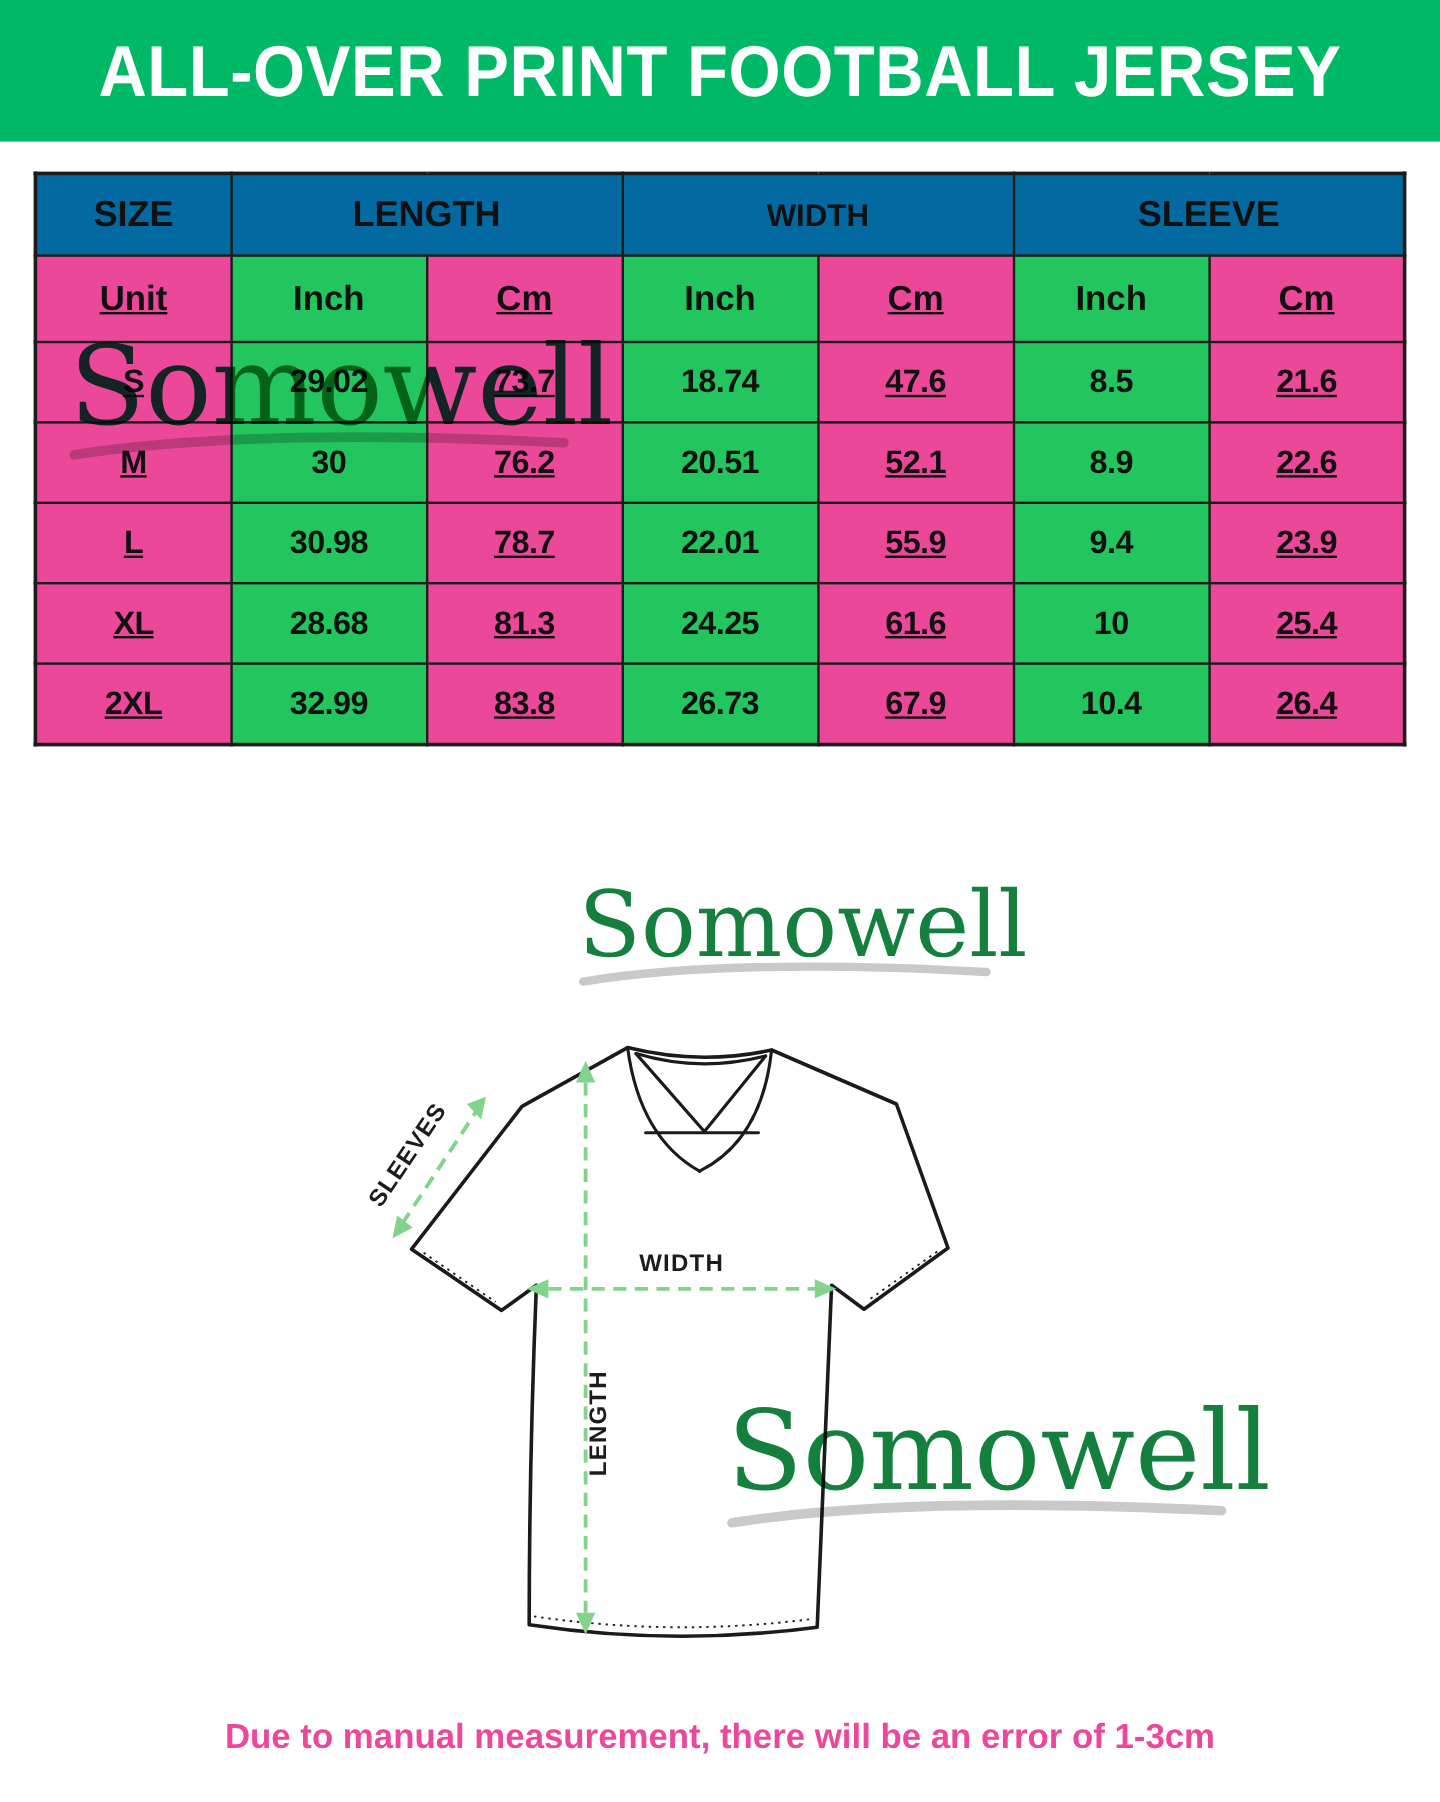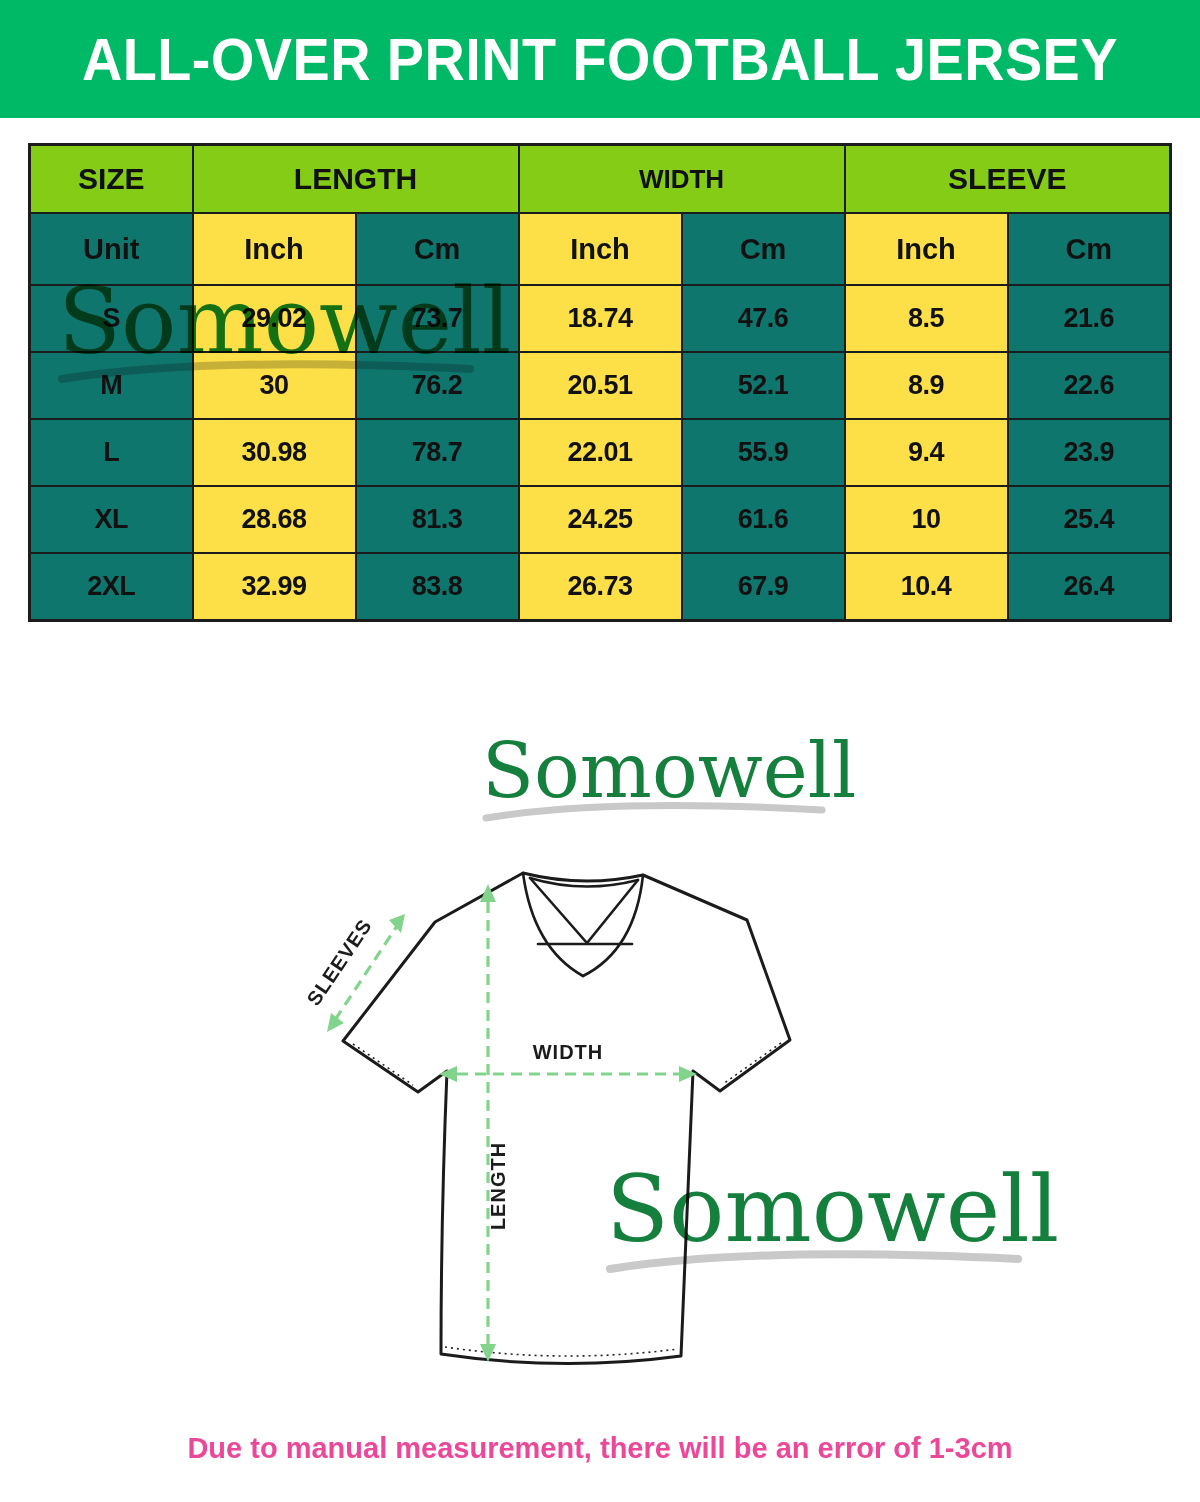--- a/index.html
+++ b/index.html
@@ -10,26 +10,26 @@
   .banner{position:absolute;left:0;top:0;width:1200px;height:118px;background:#00b966;
           display:flex;align-items:center;justify-content:center;}
   .banner h1{margin:0;color:#ffffff;font-size:60px;font-weight:700;letter-spacing:.5px;
              transform:scaleX(.93);transform-origin:center;white-space:nowrap;}
 
   
   table.size{position:absolute;left:28px;top:143px;width:1144px;border-collapse:collapse;
              border:3px solid #1c1c1c;table-layout:fixed;}
   table.size th,table.size td{border:2px solid #1c1c1c;text-align:center;vertical-align:middle;
              color:#111;font-weight:700;padding:0;}
-  tr.group-row th{height:66px;font-size:30px;letter-spacing:0;background:#84cc16;}
+  tr.group-row th{height:66px;font-size:30px;letter-spacing:0;background:#0369a1;}
   tr.group-row th.g-width{font-size:26px;}
   tr.unit-row th{height:70px;font-size:29px;}
   tbody td{height:65px;font-size:27px;letter-spacing:-.5px;}
-  .shade{background:#0f766e;}
-  .plain{background:#fde047;}
+  .shade{background:#ec4899;text-decoration:underline;}
+  .plain{background:#22c55e;}
 
   
   .wm{position:absolute;z-index:6;mix-blend-mode:multiply;pointer-events:none;
       font-family:"DejaVu Serif","Liberation Serif",serif;color:#15803d;white-space:nowrap;}
   .wm .swoosh{position:absolute;left:0;overflow:visible;}
   .wm1{left:58px;top:268px;font-size:92px;}
   .wm1 .swoosh{top:92px;}
   .wm2{left:482px;top:726px;font-size:76px;}
   .wm2 .swoosh{top:76px;}
   .wm3{left:606px;top:1156px;font-size:92px;}

